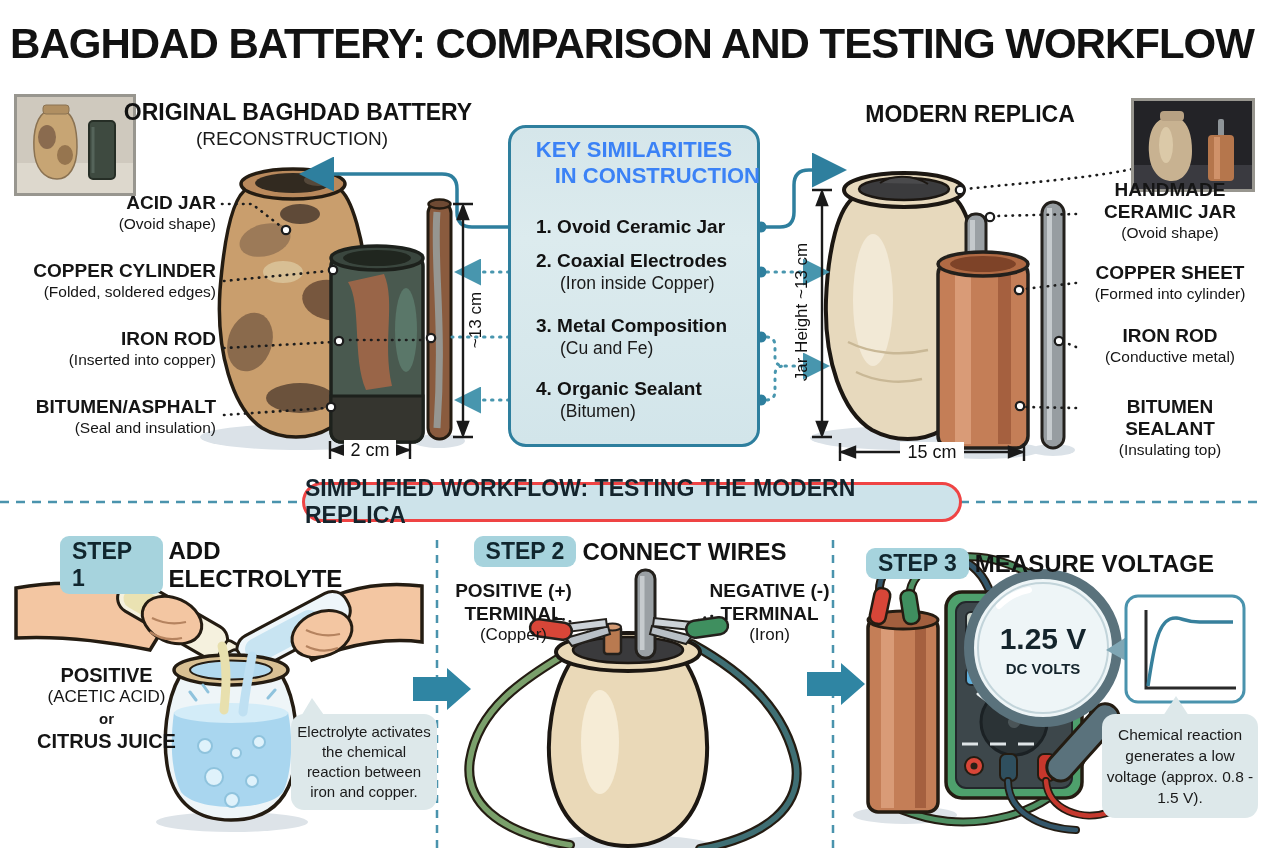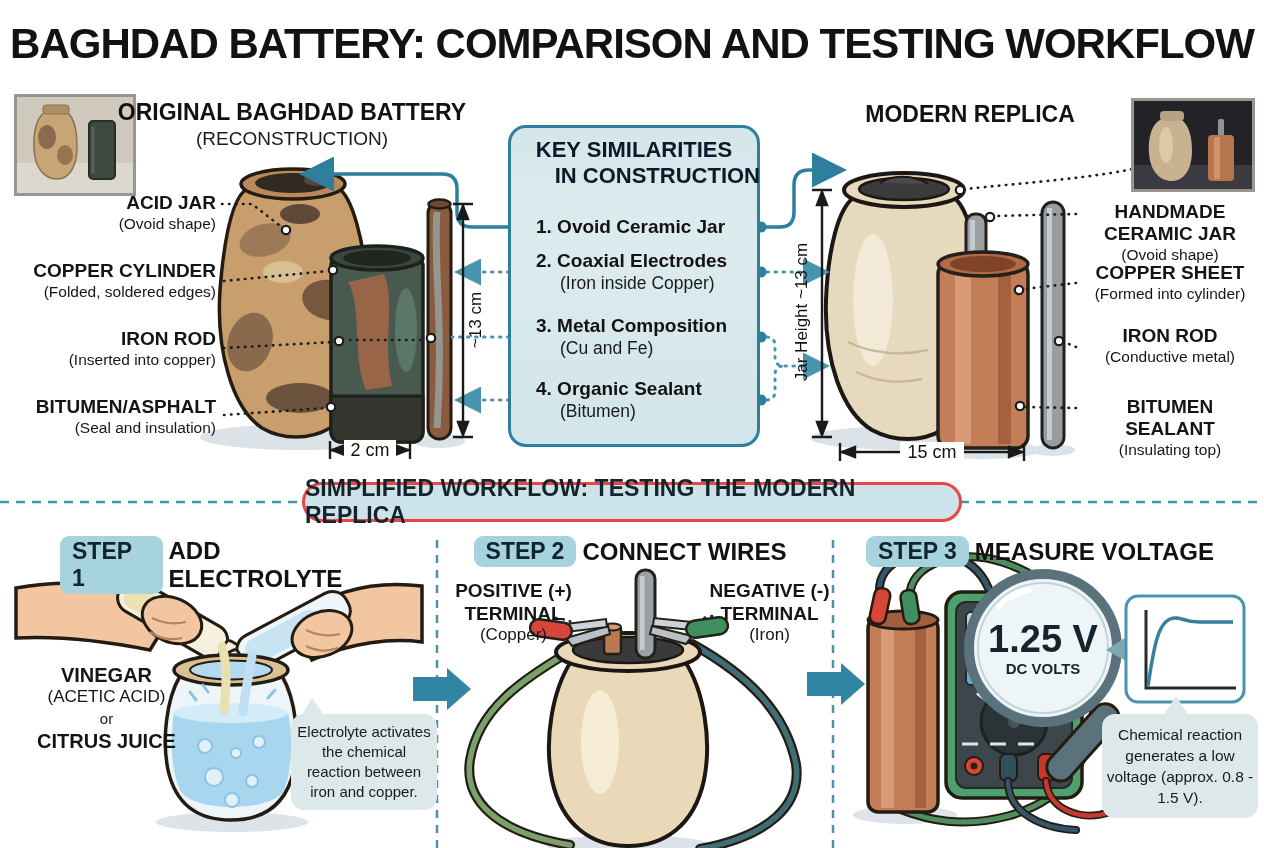--- a/index.html
+++ b/index.html
@@ -10,21 +10,21 @@
   .r{text-align:right;}
   svg{display:block;}
   #title{left:0;top:20px;width:1264px;font-size:42px;font-weight:bold;letter-spacing:-1px;text-align:center;color:#121212;}
   .sec-head{font-size:23px;font-weight:bold;text-align:center;color:#121212;}
   .sec-sub{font-size:19px;text-align:center;color:#1a1a1a;}
   .lbl-t{font-size:19px;font-weight:bold;line-height:22px;}
   .lbl-s{font-size:15.5px;line-height:19px;}
   .photo{border:3px solid #98968f;box-sizing:border-box;background:#ccc;}
   #simbox{left:508px;top:125px;width:252px;height:322px;border:3px solid #2e7f9e;border-radius:18px;
           background:linear-gradient(180deg,#d5e6ea 0%,#dcebee 35%,#d2e5ea 100%);box-sizing:border-box;}
-  .box-head{left:508px;width:252px;font-size:22px;font-weight:bold;text-align:center;color:#0f172a;}
+  .box-head{left:508px;width:252px;font-size:22px;font-weight:bold;text-align:center;color:#3b82f6;}
   .item-t{left:536px;width:226px;font-size:19px;font-weight:bold;color:#121212;}
   .item-s{left:560px;width:200px;font-size:17.5px;color:#1a1a1a;}
   .vdim{font-size:17px;color:#111;text-align:center;transform:rotate(-90deg);}
   .hdim{font-size:18px;color:#111;text-align:center;background:#fff;}
   #banner{left:302px;top:482px;width:660px;height:40px;background:#cde3ea;border:3px solid #ef4444;border-radius:20px;
           box-sizing:border-box;display:flex;align-items:center;justify-content:center;
           font-size:23px;font-weight:bold;color:#14242c;}
   .step-head{display:flex;align-items:center;justify-content:center;gap:6px;}
   .badge{background:#a6d3dd;border-radius:9px;padding:2px 12px;font-size:23px;font-weight:bold;color:#10262e;}
   .step-title{font-size:24px;font-weight:bold;color:#121212;}
@@ -316,42 +316,42 @@
         <rect y="64" width="118" height="24" fill="#3a3a40"></rect>
     <path d="M28,18 C18,22 14,36 15,52 C16,70 26,80 38,80 C50,80 58,68 58,50 C58,34 54,22 46,18 Z" fill="#c8b291"></path>
     <ellipse cx="32" cy="44" rx="7" ry="18" fill="#dbc9a8"></ellipse>
     <rect x="26" y="10" width="24" height="10" rx="4" fill="#b7a183"></rect>
     <rect x="84" y="18" width="6" height="22" rx="2" fill="#8e9498"></rect>
     <rect x="74" y="34" width="26" height="46" rx="4" fill="#b5764c"></rect>
     <rect x="80" y="36" width="6" height="42" fill="#d0926a"></rect>
   </svg>
 </div>
 
-<div class="abs sec-head" style="left:112px;top:99px;width:360px;">ORIGINAL BAGHDAD BATTERY</div>
+<div class="abs sec-head" style="left:118px;top:99px;width:360px;">ORIGINAL BAGHDAD BATTERY</div>
 <div class="abs sec-head" style="left:830px;top:101px;width:280px;">MODERN REPLICA</div>
 <div class="abs sec-sub" style="left:112px;top:128px;width:360px;">(RECONSTRUCTION)</div>
 
 <div class="abs r" style="left:20px;top:192px;width:196px;">
   <div class="lbl-t">ACID JAR</div>
   <div class="lbl-s">(Ovoid shape)</div>
 </div>
 <div class="abs r" style="left:20px;top:260px;width:196px;">
   <div class="lbl-t">COPPER CYLINDER</div>
   <div class="lbl-s">(Folded, soldered edges)</div>
 </div>
 <div class="abs r" style="left:20px;top:328px;width:196px;">
   <div class="lbl-t">IRON ROD</div>
   <div class="lbl-s">(Inserted into copper)</div>
 </div>
 <div class="abs r" style="left:20px;top:396px;width:196px;">
   <div class="lbl-t">BITUMEN/ASPHALT</div>
   <div class="lbl-s">(Seal and insulation)</div>
 </div>
 
-<div class="abs c" style="left:1082px;top:201px;width:176px;">
+<div class="abs c" style="left:1082px;top:179px;width:176px;">
   <div class="lbl-t">HANDMADE CERAMIC JAR</div>
   <div class="lbl-s">(Ovoid shape)</div>
 </div>
 <div class="abs c" style="left:1082px;top:262px;width:176px;">
   <div class="lbl-t">COPPER SHEET</div>
   <div class="lbl-s">(Formed into cylinder)</div>
 </div>
 <div class="abs c" style="left:1082px;top:325px;width:176px;">
   <div class="lbl-t">IRON ROD</div>
   <div class="lbl-s">(Conductive metal)</div>
@@ -380,43 +380,43 @@
 <div class="abs" id="banner">SIMPLIFIED WORKFLOW: TESTING THE MODERN REPLICA</div>
 
 <div class="abs step-head" style="left:60px;top:536px;width:340px;">
   <span class="badge">STEP 1</span>
   <span class="step-title">ADD ELECTROLYTE</span>
 </div>
 <div class="abs step-head" style="left:455px;top:536px;width:350px;">
   <span class="badge">STEP 2</span>
   <span class="step-title">CONNECT WIRES</span>
 </div>
-<div class="abs step-head" style="left:850px;top:536px;width:380px;">
+<div class="abs step-head" style="left:850px;top:548px;width:380px;">
   <span class="badge">STEP 3</span>
   <span class="step-title">MEASURE VOLTAGE</span>
 </div>
 
 <div class="abs c" style="left:34px;top:664px;width:145px;">
-  <div style="font-size:20px;font-weight:bold;">VINEGAR</div>
+  <div style="font-size:20px;font-weight:bold;">POSITIVE</div>
   <div style="font-size:17px;">(ACETIC ACID)</div>
-  <div style="font-size:15px;margin:3px 0;">or</div>
+  <div style="font-size:15px;margin:3px 0;font-weight:bold;">or</div>
   <div style="font-size:20px;font-weight:bold;">CITRUS JUICE</div>
 </div>
 <div class="abs bubble c" style="left:291px;top:714px;width:134px;padding:8px 6px;font-size:15px;line-height:20px;">Electrolyte activates the chemical reaction between iron and copper.</div>
 
 <div class="abs c" style="left:446px;top:579px;width:135px;">
   <div class="term-t">POSITIVE (+)</div>
   <div class="term-t">TERMINAL</div>
   <div class="term-s">(Copper)</div>
 </div>
 <div class="abs c" style="left:702px;top:579px;width:135px;">
   <div class="term-t">NEGATIVE (-)</div>
   <div class="term-t">TERMINAL</div>
   <div class="term-s">(Iron)</div>
 </div>
 
 <div class="abs c" style="left:973px;top:618px;width:140px;">
-  <div style="font-size:38px;font-weight:bold;line-height:42px;color:#14242c;">1.25 V</div>
+  <div style="font-size:30px;font-weight:bold;line-height:42px;color:#14242c;">1.25 V</div>
   <div style="font-size:15px;font-weight:bold;color:#14242c;">DC VOLTS</div>
 </div>
 <div class="abs bubble c" style="left:1102px;top:714px;width:156px;padding:10px 2px;font-size:15.5px;line-height:21px;box-sizing:border-box;">Chemical reaction generates a low voltage (approx. 0.8 - 1.5 V).</div>
 
 </div>
 
 </body></html>

